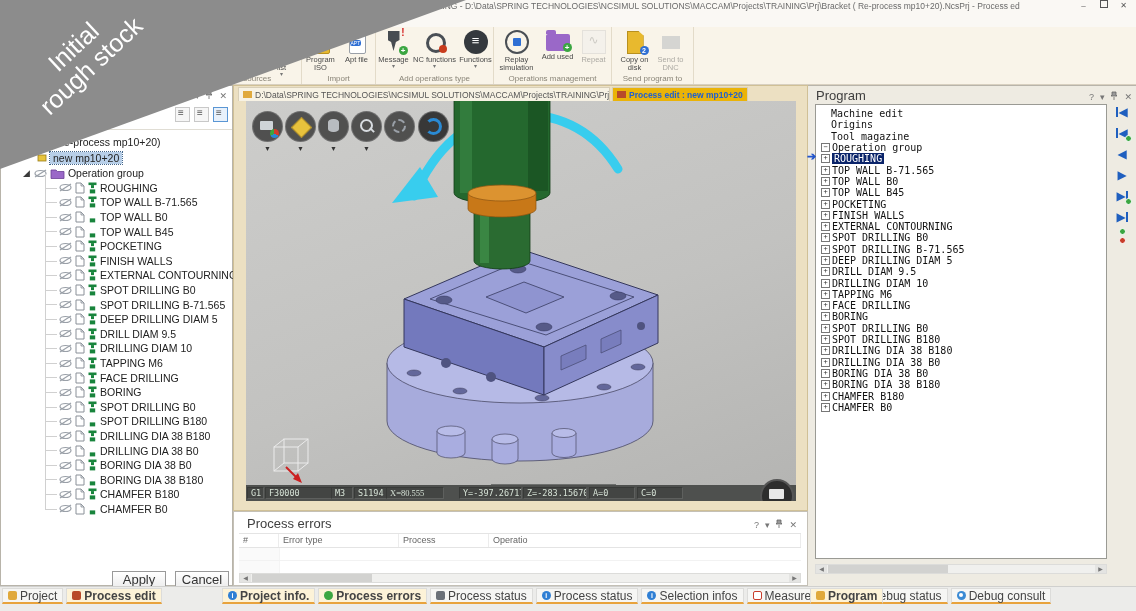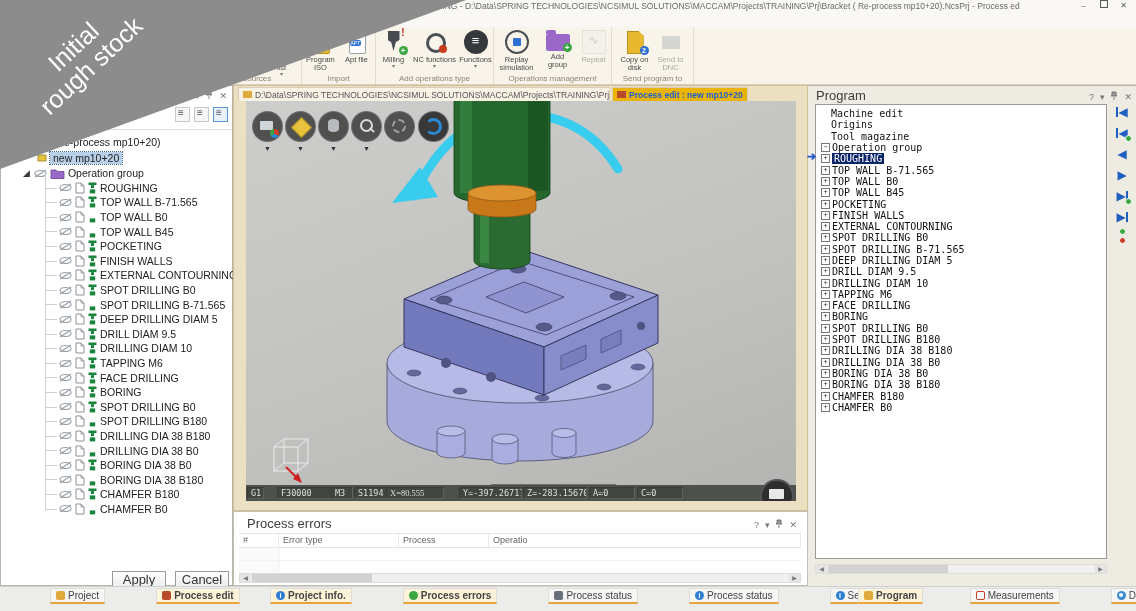--- a/index.html
+++ b/index.html
@@ -151,21 +151,21 @@
   #pp-strip{right:2px;top:20px;width:24px;display:flex;flex-direction:column;align-items:center;gap:9px;}
   .pb{color:#1f5fbf;font-size:12px;line-height:12px;position:relative;cursor:default;}
   .pb .bar{display:inline-block;width:2px;height:10px;background:#1f5fbf;vertical-align:-1px;}
   .pb .dotg{position:absolute;right:-4px;bottom:-3px;width:7px;height:7px;border-radius:50%;background:#3ba642;border:1px solid #fff;box-sizing:border-box;}
   .pb .dotr{position:absolute;right:-4px;bottom:-3px;width:7px;height:7px;border-radius:50%;background:#c83c2a;border:1px solid #fff;box-sizing:border-box;}
   .hand{width:13px;height:11px;background:#a8aeb6;border-radius:3px 3px 2px 2px;position:relative;}
   #pp-scroll{left:7px;top:478px;width:292px;height:10px;background:#f0f0ee;border:1px solid #dcdcda;box-sizing:border-box;}
 
   
   #taskbar{left:0;top:586px;width:1136px;height:25px;background:#ececea;border-top:1px solid #d0d0ce;box-sizing:border-box;}
-  .tb-tab{position:absolute;top:1px;height:16px;display:flex;align-items:center;gap:3px;padding:0 5px;font-size:10px;color:#444;background:#f6f6f4;border:1px solid #dcdcda;border-bottom:2px solid #e8a33d;box-sizing:border-box;white-space:nowrap;cursor:default;margin-left:48px;}
+  .tb-tab{position:absolute;top:1px;height:16px;display:flex;align-items:center;gap:3px;padding:0 5px;font-size:12px;color:#444;background:#f6f6f4;border:1px solid #dcdcda;border-bottom:2px solid #e8a33d;box-sizing:border-box;white-space:nowrap;cursor:default;}
   .tb-tab.hl{background:#fdf3d8;font-weight:bold;}
   #tb-left{position:absolute;left:2px;top:1px;display:flex;gap:3px;}
   #tb-left .tb-tab{position:static;}
   #tb-right{position:absolute;left:222px;top:1px;display:flex;gap:3px;justify-content:space-between;}
   #tb-right .tb-tab{position:static;}
   #tb-program{left:810px;}
   .tb-ico{width:9px;height:9px;flex:0 0 auto;border-radius:2px;}
   .ico-folder{background:#e0a93c;}
   .ico-red{background:#b84a2a;}
   .ico-info{background:#2f7fd4;border-radius:50%;color:#fff;font-size:7px;line-height:9px;text-align:center;font-weight:bold;}
@@ -255,21 +255,21 @@
       <div class="rgroup-label">Import</div>
     </div>
 
     <div class="abs rgroup" style="left:376px;width:118px;">
       <div class="rb-row">
         <div class="rb-btn">
           <span class="rb-ic ic-drill">
               <span class="badge-excl"></span>
               <span class="badge-plus"></span>
             </span>
-          <span class="rb-lbl">Milling</span>
+          <span class="rb-lbl">Message</span>
           <span class="dd">▾</span>
         </div>
         <div class="rb-btn wide">
           <span class="rb-ic ic-nc"></span>
           <span class="rb-lbl">NC functions</span>
           <span class="dd">▾</span>
         </div>
         <div class="rb-btn">
           <span class="rb-ic ic-fn"></span>
           <span class="rb-lbl">Functions</span>
@@ -282,21 +282,21 @@
     <div class="abs rgroup" style="left:494px;width:118px;">
       <div class="rb-row">
         <div class="rb-btn wide">
           <span class="rb-ic ic-replay"></span>
           <span class="rb-lbl">Replay simulation</span>
         </div>
         <div class="rb-btn">
           <span class="rb-ic ic-addgroup">
               <span class="badge-plus"></span>
             </span>
-          <span class="rb-lbl">Add group</span>
+          <span class="rb-lbl">Add used</span>
         </div>
         <div class="rb-btn disabled">
           <span class="rb-ic ic-repeat"></span>
           <span class="rb-lbl">Repeat</span>
         </div>
       </div>
       <div class="rgroup-label">Operations management</div>
     </div>
 
     <div class="abs rgroup" style="left:612px;width:82px;">
@@ -966,21 +966,21 @@
           <span class="vt-ic vt-ghost"></span>
         </div>
       <div class="vt-btn vt-rot" style="left:172px;"></div>
 
       <div id="cumul-box" class="abs">
         <span>Cumulated time</span>
         <span>0h 0' 0"</span>
       </div>
       <div id="vp-status" class="abs" style="left:0;top:384px;">
         <span class="st-cell" style="left:1px;width:17px;">G1</span>
-        <span class="st-cell" style="left:19px;width:76px;margin-left:12px;">F30000</span>
+        <span class="st-cell" style="left:19px;width:76px;">F30000</span>
         <span class="st-cell" style="left:85px;width:22px;">M3</span>
         <span class="st-cell" style="left:108px;width:50px;">S1194</span>
         <span class="st-cell" style="left:140px;width:58px;font-family:Liberation Serif, serif;">X=80.555</span>
         <span class="st-cell" style="left:213px;width:63px;">Y=-397.267171</span>
         <span class="st-cell" style="left:277px;width:64px;">Z=-283.156701</span>
         <span class="st-cell" style="left:343px;width:46px;">A=0</span>
         <span class="st-cell" style="left:391px;width:46px;">C=0</span>
         <span class="st-cell" style="left:439px;width:70px;text-align:right;margin-top:44px;">P0</span>
       </div>
       <div id="machine-ico" class="abs"></div>

